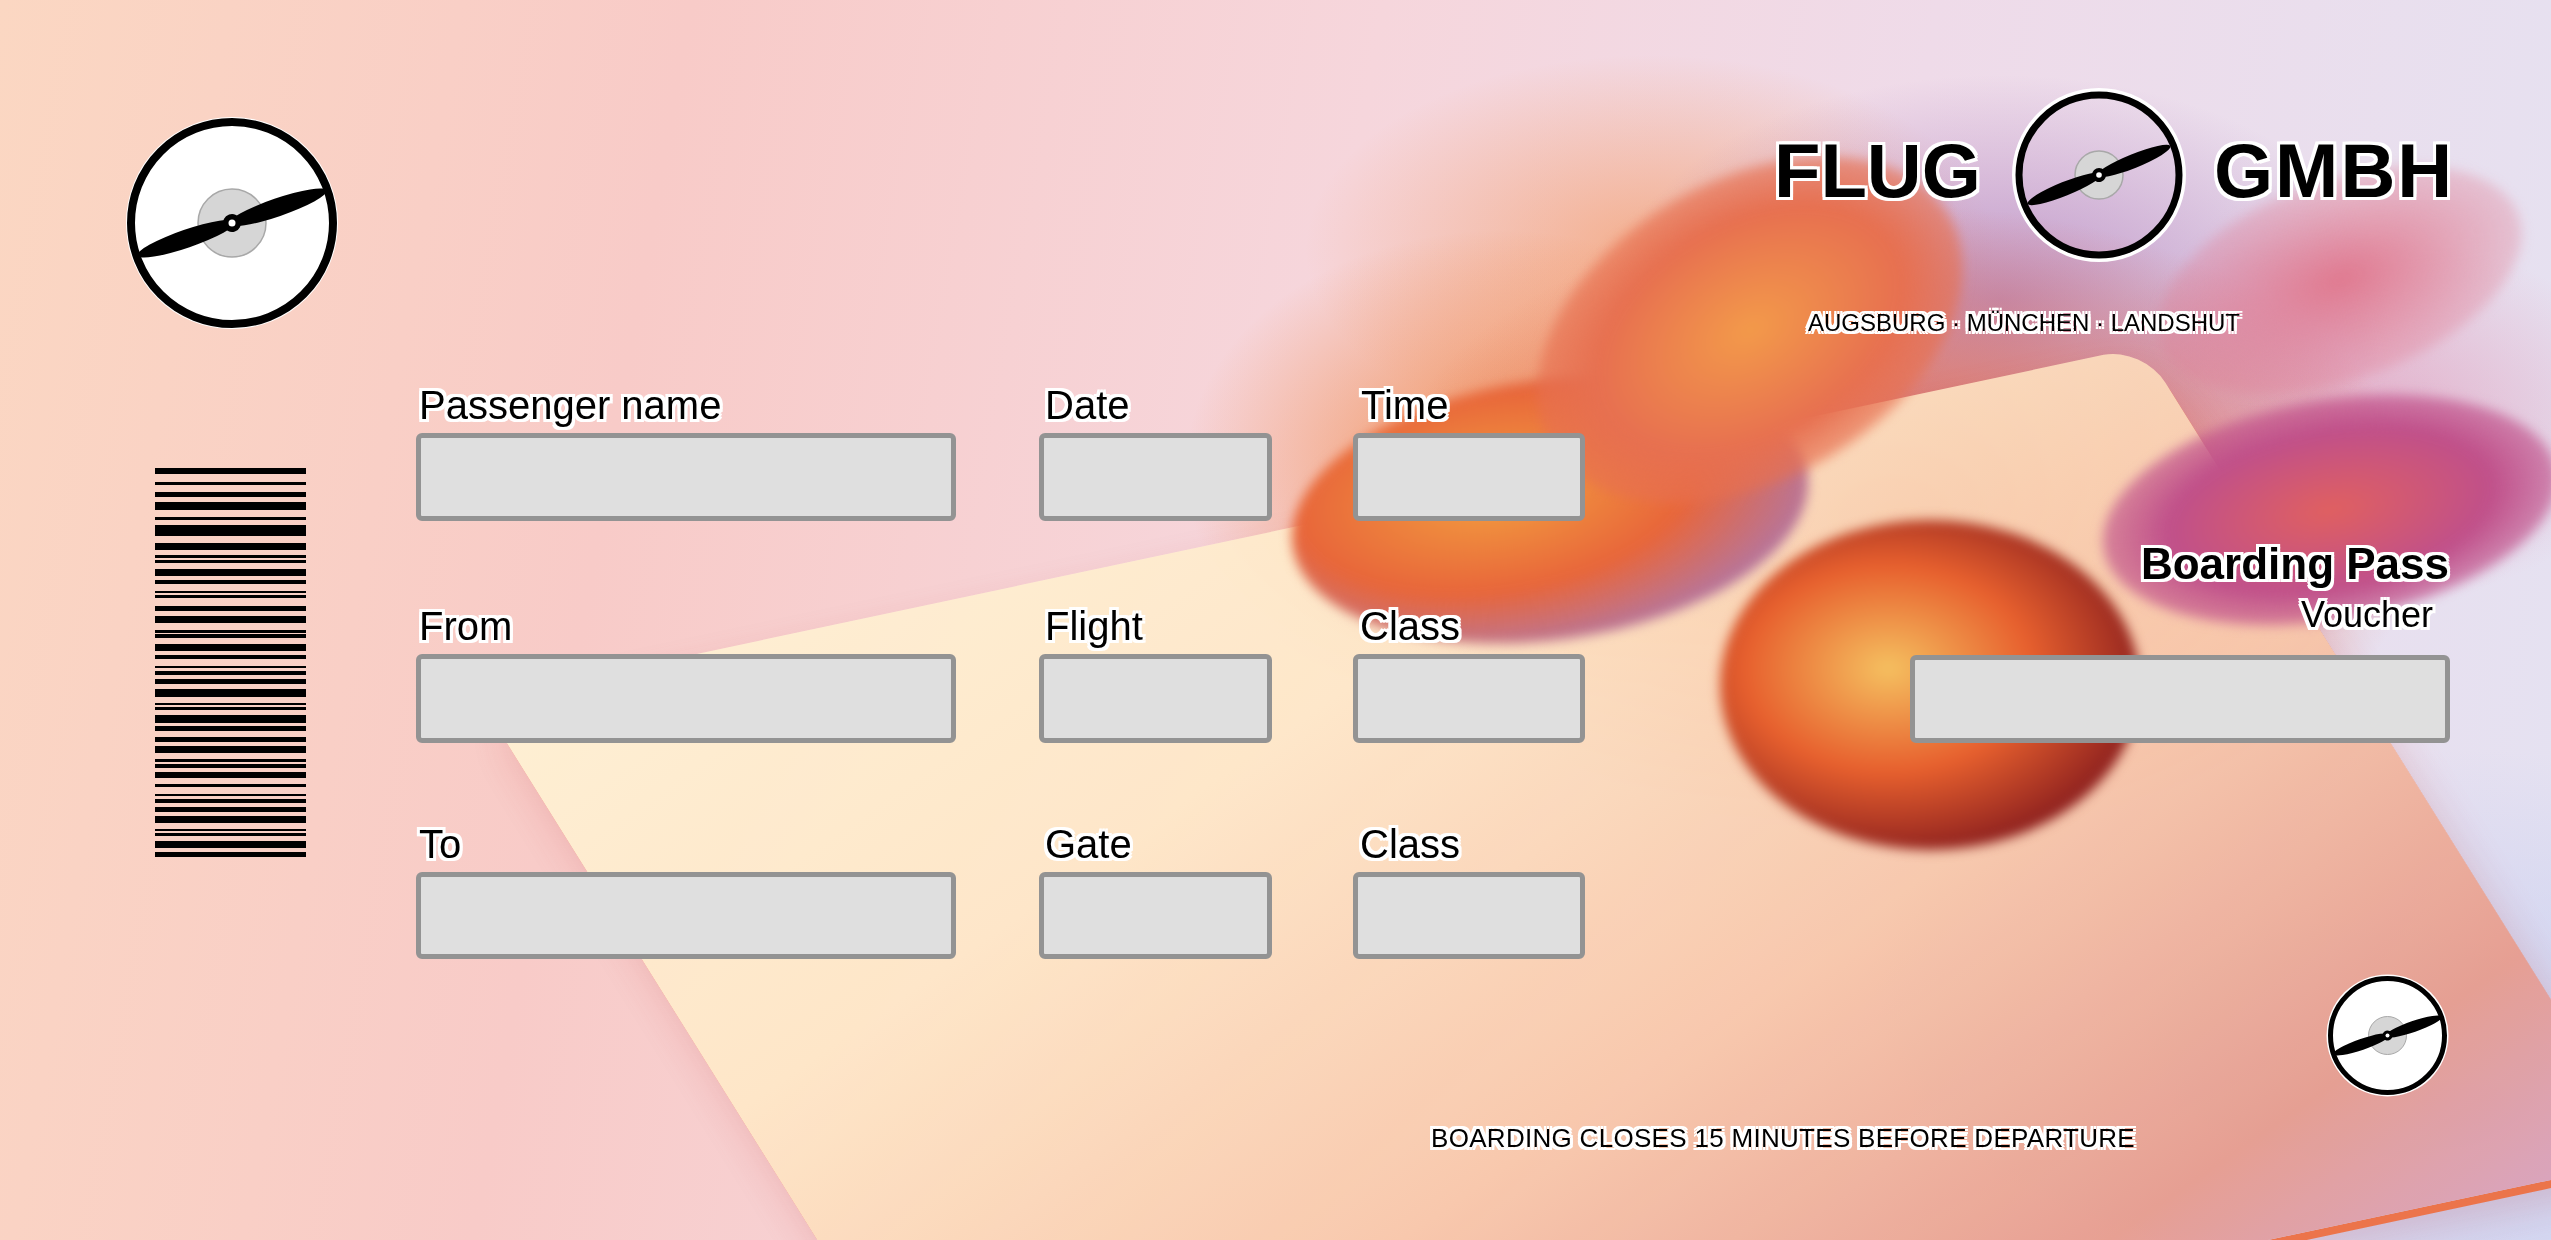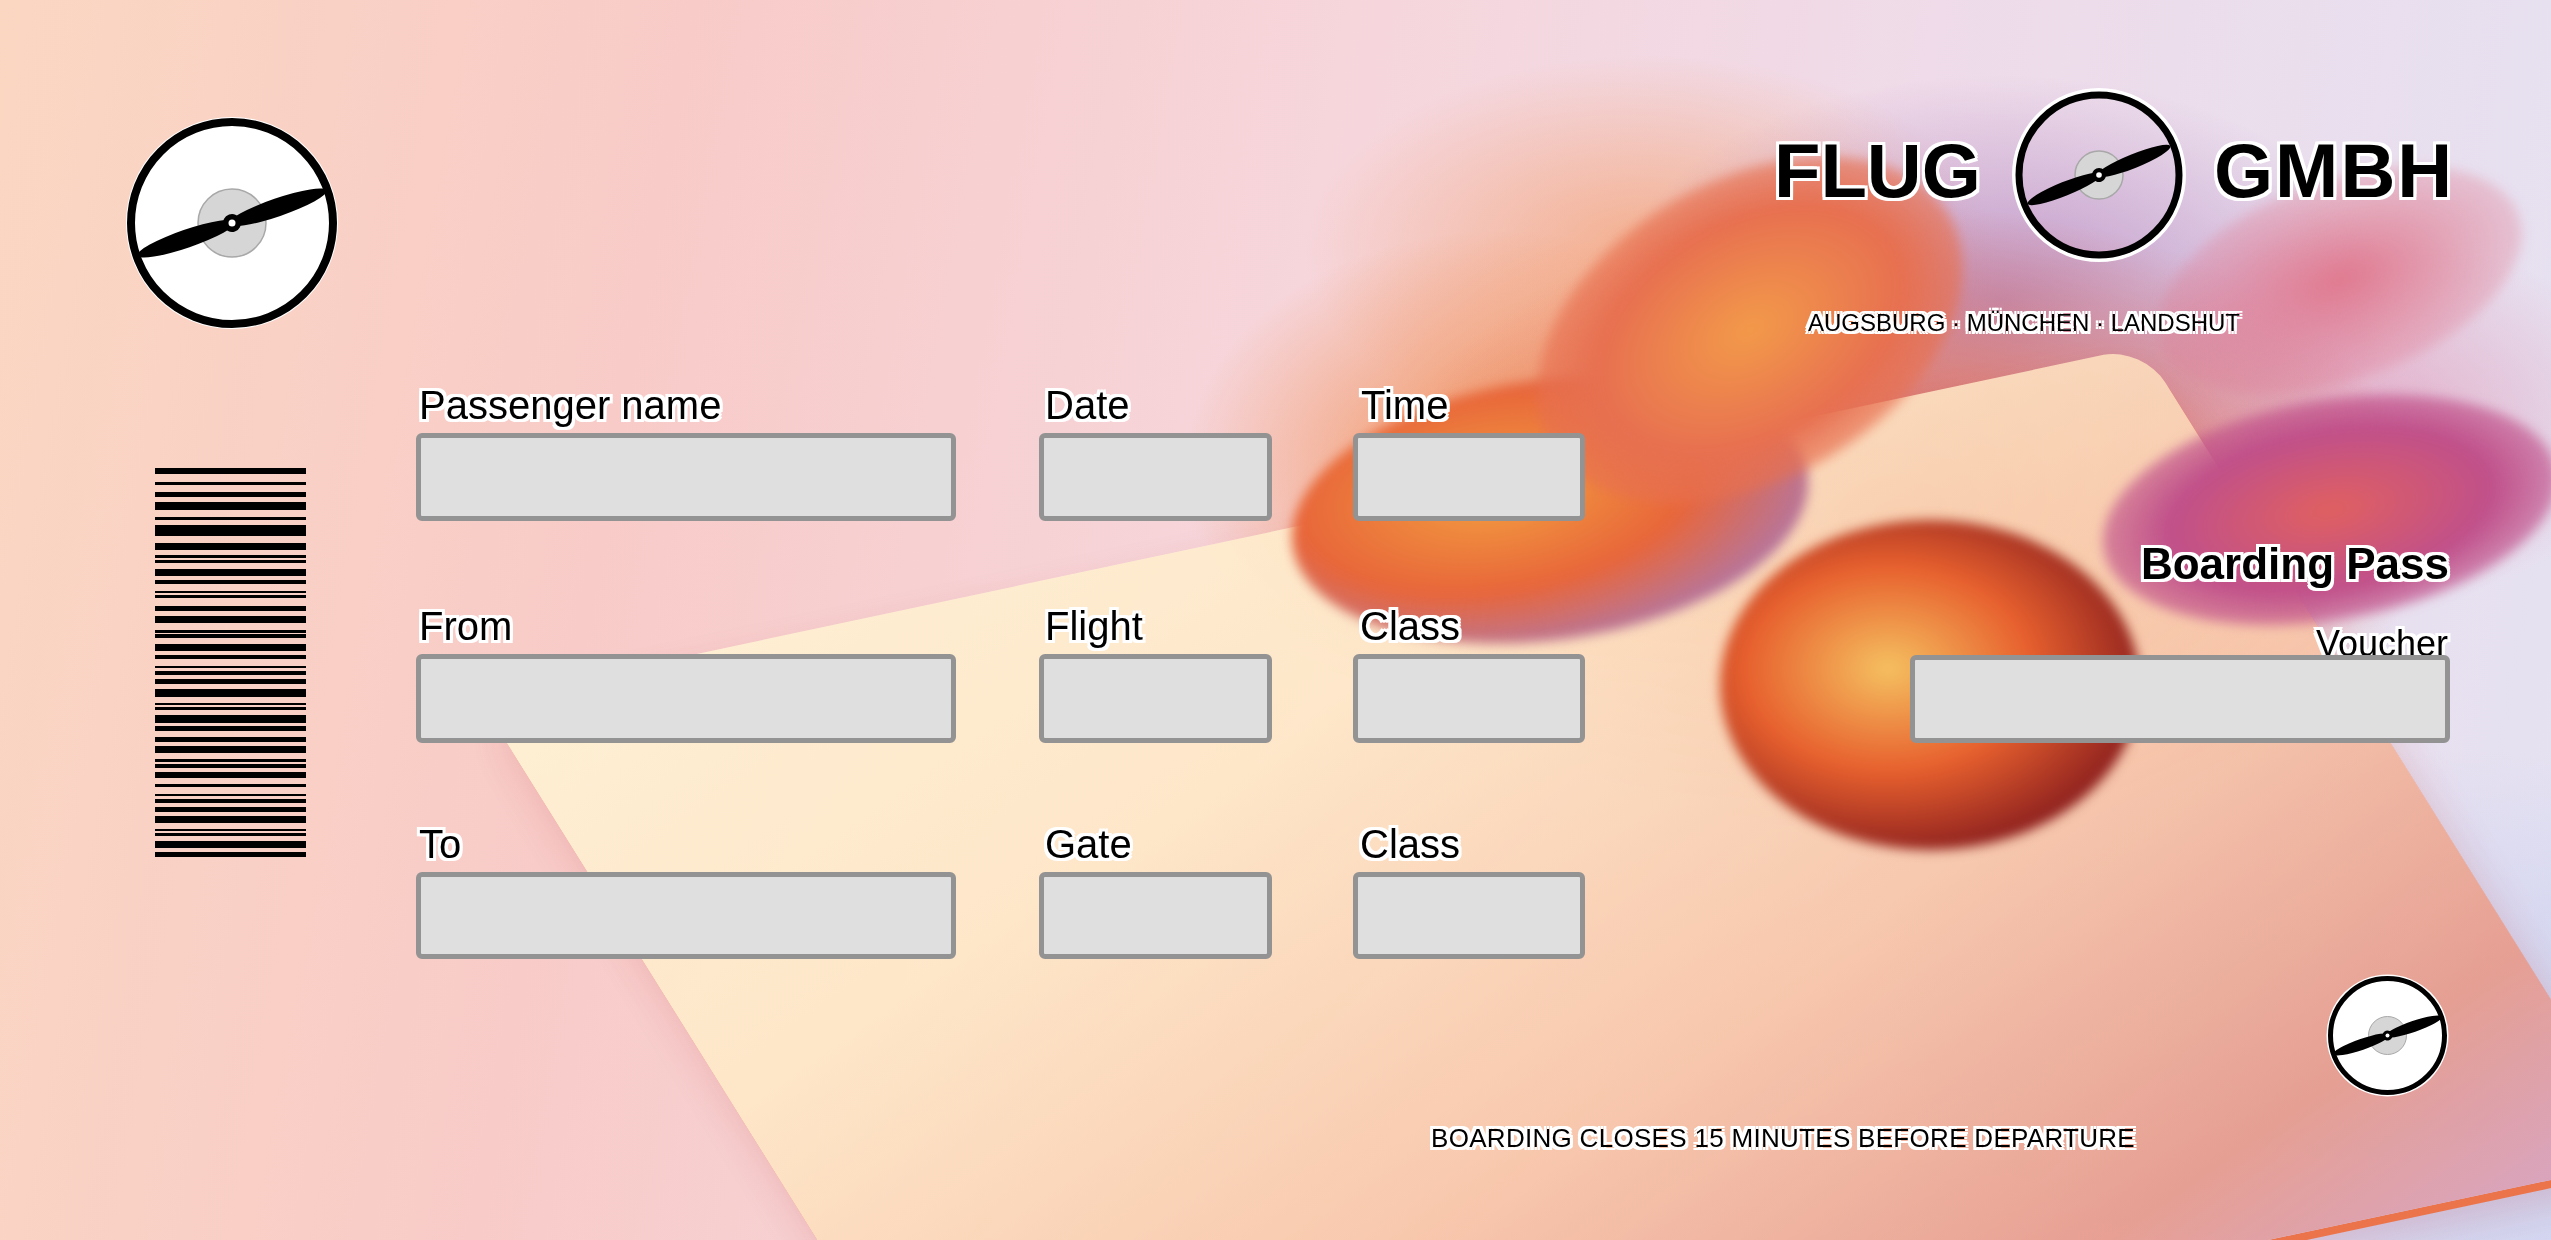--- a/index.html
+++ b/index.html
@@ -159,21 +159,21 @@
 <div class="abs outline-text label" style="left:419px;top:824px;text-align:right;">To</div>
 <div class="field" style="left:416px;top:872px;width:540px;height:87px;"></div>
 
 <div class="abs outline-text label" style="left:1045px;top:824px;">Gate</div>
 <div class="field" style="left:1039px;top:872px;width:233px;height:87px;"></div>
 
 <div class="abs outline-text label" style="left:1360px;top:824px;">Class</div>
 <div class="field" style="left:1353px;top:872px;width:232px;height:87px;"></div>
 
 <div class="abs outline-text" style="right:102px;top:542px;font-size:44px;font-weight:bold;line-height:1;">Boarding Pass</div>
-<div class="abs outline-text" style="right:103px;top:597px;font-size:36px;line-height:1;margin-top:29px;">Voucher</div>
+<div class="abs outline-text" style="right:118px;top:597px;font-size:36px;line-height:1;">Voucher</div>
 <div class="field" style="left:1910px;top:655px;width:540px;height:88px;"></div>
 
 <svg class="logo" style="left:2325px;top:973px;" width="125" height="125" viewBox="0 0 125 125">
   <circle cx="62.5" cy="62.5" r="61" fill="#fff"></circle>
   <circle cx="62.5" cy="62.5" r="57" fill="#fff" stroke="#000" stroke-width="5"></circle>
   <circle cx="62.5" cy="62.5" r="19" fill="#d6d6d6" stroke="#a8a8a8" stroke-width="1"></circle>
   <g transform="rotate(-19 62.5 62.5)">
     <ellipse cx="35" cy="62.5" rx="30" ry="5.5" fill="#000"></ellipse>
     <ellipse cx="90" cy="62.5" rx="30" ry="5.5" fill="#000"></ellipse>
     <circle cx="62.5" cy="62.5" r="5" fill="#000"></circle>

